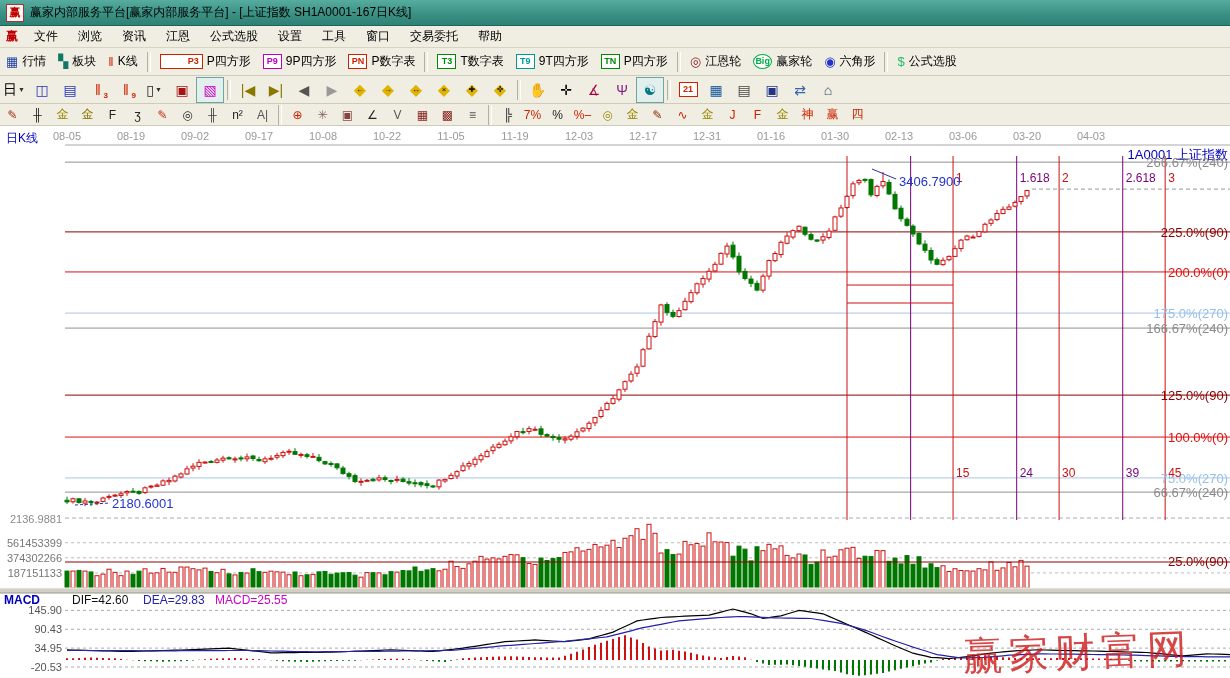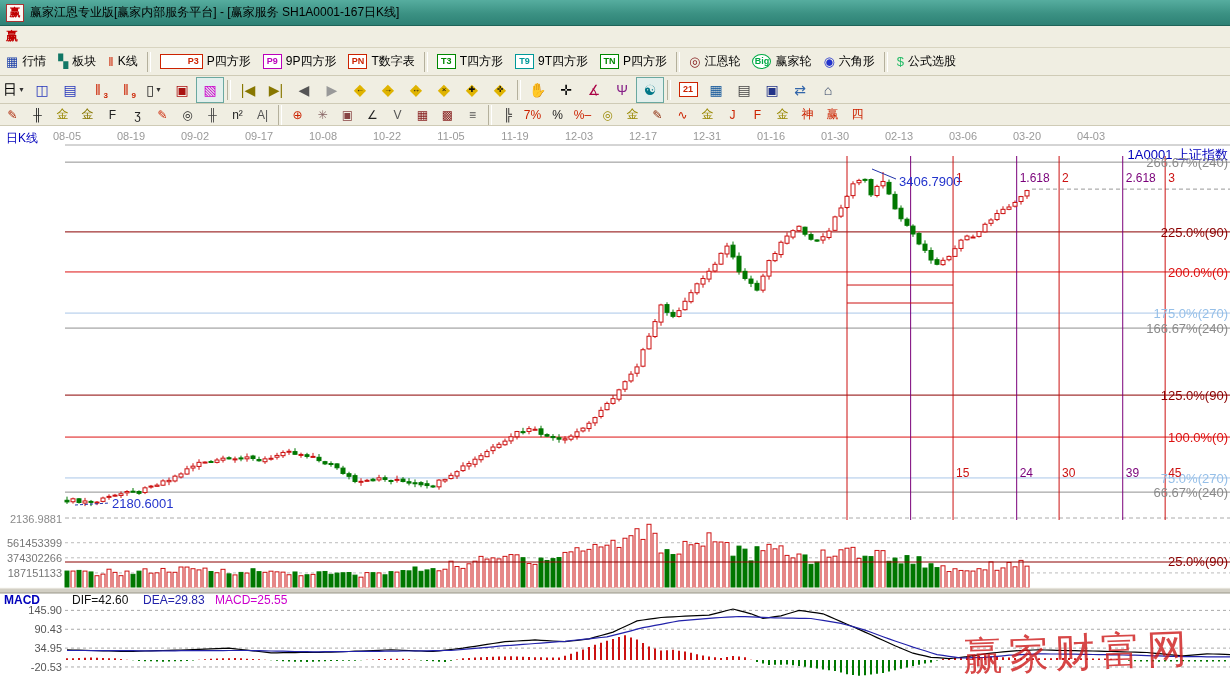--- a/index.html
+++ b/index.html
@@ -27,24 +27,36 @@
   #toolbar-draw{height:22px}
   .dbtn{width:25px;height:20px;display:flex;align-items:center;justify-content:center;font-size:12px;flex:none;position:relative}
   #chart-svg{display:block;position:absolute;left:0;top:126px}
 </style>
 </head>
 <body>
 
 <div id="app">
   <div class="titlebar">
     <span class="tlogo">赢</span>
-    <span>赢家江恩专业版[赢家内部服务平台] - [赢家服务  SH1A0001-167日K线]</span>
+    <span>赢家内部服务平台[赢家内部服务平台] - [上证指数  SH1A0001-167日K线]</span>
   </div>
   <div class="menubar">
     <span class="mlogo">赢</span>
+    <span id="menu-items" style="display:flex">
+        <span class="mi">文件</span>
+        <span class="mi">浏览</span>
+        <span class="mi">资讯</span>
+        <span class="mi">江恩</span>
+        <span class="mi">公式选股</span>
+        <span class="mi">设置</span>
+        <span class="mi">工具</span>
+        <span class="mi">窗口</span>
+        <span class="mi">交易委托</span>
+        <span class="mi">帮助</span>
+      </span>
   </div>
   <div class="toolbar" id="toolbar-main">
       <div class="tbtn">
         <span class="tglyph" style="color: rgb(34, 68, 170);">▦</span>
         <span class="lbl">行情</span>
       </div>
       <div class="tbtn">
         <span class="tglyph" style="color: rgb(17, 119, 102);">▚</span>
         <span class="lbl">板块</span>
       </div>
@@ -56,26 +68,26 @@
       <div class="tbtn">
         <span class="bx" style="border-color: rgb(204, 34, 0); color: rgb(204, 34, 0); padding-left: 25px;">P3</span>
         <span class="lbl">P四方形</span>
       </div>
       <div class="tbtn">
         <span class="bx" style="border-color: rgb(187, 0, 187); color: rgb(187, 0, 187);">P9</span>
         <span class="lbl">9P四方形</span>
       </div>
       <div class="tbtn">
         <span class="bx" style="border-color: rgb(204, 34, 0); color: rgb(204, 34, 0); text-align: center;">PN</span>
+        <span class="lbl">P数字表</span>
+      </div>
+      <span class="tsep"></span>
+      <div class="tbtn">
+        <span class="bx" style="border-color: rgb(0, 136, 0); color: rgb(0, 136, 0);">T3</span>
         <span class="lbl">T数字表</span>
-      </div>
-      <span class="tsep"></span>
-      <div class="tbtn">
-        <span class="bx" style="border-color: rgb(0, 136, 0); color: rgb(0, 136, 0);">T3</span>
-        <span class="lbl">T四方形</span>
       </div>
       <div class="tbtn">
         <span class="bx" style="border-color: rgb(0, 153, 153); color: rgb(0, 153, 153);">T9</span>
         <span class="lbl">9T四方形</span>
       </div>
       <div class="tbtn">
         <span class="bx" style="border-color: rgb(0, 136, 0); color: rgb(0, 136, 0);">TN</span>
         <span class="lbl">P四方形</span>
       </div>
       <span class="tsep"></span>

